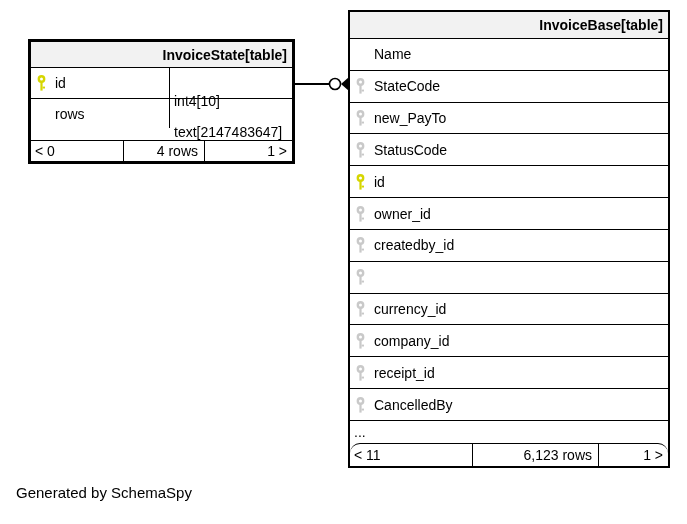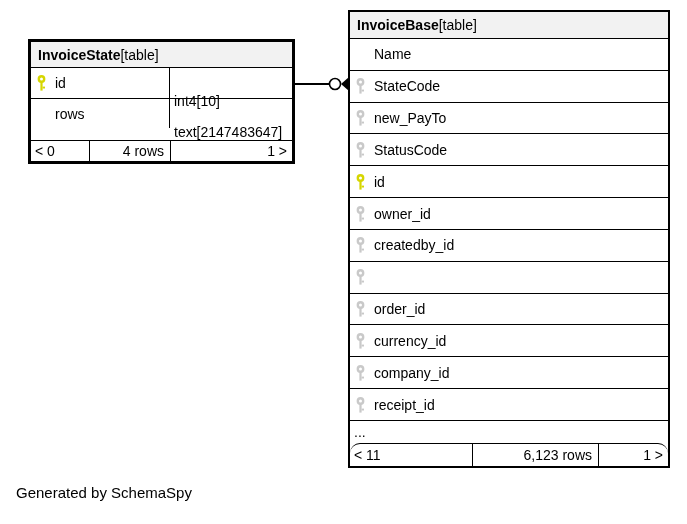--- a/index.html
+++ b/index.html
@@ -34,30 +34,30 @@
     border: 3px solid var(--border);
   }
   #table-invoicebase {
     left: 348px; top: 10px;
     width: 322px; height: 458px;
     border: 2px solid var(--border);
   }
   .tbl-header {
     display: flex;
     align-items: center;
-    justify-content: flex-start;
+    justify-content: flex-end;
     background: var(--header-bg);
     border-bottom: 1px solid var(--border);
     padding: 0 5px 0 7px;
     flex: none;
   }
   #table-invoicestate .tbl-header { height: 26px; }
   #table-invoicebase .tbl-header { height: 27px; }
   .tbl-title { font-weight: bold; }
-  .tbl-tag { font-weight: normal; }
+  .tbl-tag { font-weight: bold; }
 
   
   .rows-wrap { display: flex; flex-direction: column; flex: 1; min-height: 0; }
   .col-row {
     display: flex;
     align-items: center;
   }
   .col-row + .col-row { border-top: 1px solid var(--border); }
   #table-invoicestate .col-row { height: 30px; flex: none; }
   #table-invoicebase .col-row { flex: 1; text-align: center; }
@@ -107,21 +107,21 @@
   #table-invoicebase .tbl-footer { height: 23px; border-radius: 10px; }
   .foot-cell {
     display: flex;
     align-items: center;
     height: 100%;
   }
   .foot-prev { justify-content: flex-start; padding-left: 4px; }
   .foot-rows { justify-content: flex-end; padding-right: 6px; border-left: 1px solid var(--border); }
   .foot-next { justify-content: flex-end; padding-right: 5px; border-left: 1px solid var(--border); flex: 1; }
   #table-invoicestate .foot-prev { width: 58px; flex: none; }
-  #table-invoicestate .foot-rows { width: 81px; flex: none; }
+  #table-invoicestate .foot-rows { width: 81px; flex: none; margin-left: 34px; }
   #table-invoicebase .foot-prev { width: 122px; flex: none; }
   #table-invoicebase .foot-rows { width: 126px; flex: none; }
 
   .overlay {
     position: absolute;
     left: 0; top: 0;
     pointer-events: none;
   }
   .generated-note {
     position: absolute;
@@ -286,32 +286,20 @@
             <span class="key-slot key-fk">
               <svg width="9" height="16" viewBox="0 0 9 16">
                 <circle cx="4.5" cy="4" r="2.7" fill="none" stroke="currentColor" stroke-width="2.4"></circle>
                 <rect x="3.4" y="6.4" width="2.2" height="9.2" fill="currentColor"></rect>
                 <rect x="5.6" y="11.6" width="2.4" height="1.9" fill="currentColor"></rect>
               </svg>
             </span>
           </div>
         </div>
 
-        <div class="col-row">
-          <div class="name-cell">
-            <span class="key-slot key-fk">
-              <svg width="9" height="16" viewBox="0 0 9 16">
-                <circle cx="4.5" cy="4" r="2.7" fill="none" stroke="currentColor" stroke-width="2.4"></circle>
-                <rect x="3.4" y="6.4" width="2.2" height="9.2" fill="currentColor"></rect>
-                <rect x="5.6" y="11.6" width="2.4" height="1.9" fill="currentColor"></rect>
-              </svg>
-            </span>
-            <span>order_id</span>
-          </div>
-        </div>
 
         <div class="col-row">
           <div class="name-cell">
             <span class="key-slot key-fk">
               <svg width="9" height="16" viewBox="0 0 9 16">
                 <circle cx="4.5" cy="4" r="2.7" fill="none" stroke="currentColor" stroke-width="2.4"></circle>
                 <rect x="3.4" y="6.4" width="2.2" height="9.2" fill="currentColor"></rect>
                 <rect x="5.6" y="11.6" width="2.4" height="1.9" fill="currentColor"></rect>
               </svg>
             </span>
@@ -338,20 +326,32 @@
               <svg width="9" height="16" viewBox="0 0 9 16">
                 <circle cx="4.5" cy="4" r="2.7" fill="none" stroke="currentColor" stroke-width="2.4"></circle>
                 <rect x="3.4" y="6.4" width="2.2" height="9.2" fill="currentColor"></rect>
                 <rect x="5.6" y="11.6" width="2.4" height="1.9" fill="currentColor"></rect>
               </svg>
             </span>
             <span>receipt_id</span>
           </div>
         </div>
 
+        <div class="col-row">
+          <div class="name-cell">
+            <span class="key-slot key-fk">
+              <svg width="9" height="16" viewBox="0 0 9 16">
+                <circle cx="4.5" cy="4" r="2.7" fill="none" stroke="currentColor" stroke-width="2.4"></circle>
+                <rect x="3.4" y="6.4" width="2.2" height="9.2" fill="currentColor"></rect>
+                <rect x="5.6" y="11.6" width="2.4" height="1.9" fill="currentColor"></rect>
+              </svg>
+            </span>
+            <span>CancelledBy</span>
+          </div>
+        </div>
       </div>
     <div class="ellipsis-row">...</div>
     <div class="tbl-footer">
       <div class="foot-cell foot-prev">&lt; 11</div>
       <div class="foot-cell foot-rows">6,123 rows</div>
       <div class="foot-cell foot-next">1 &gt;</div>
     </div>
   </div>
 
   <div class="generated-note">Generated by SchemaSpy</div>

